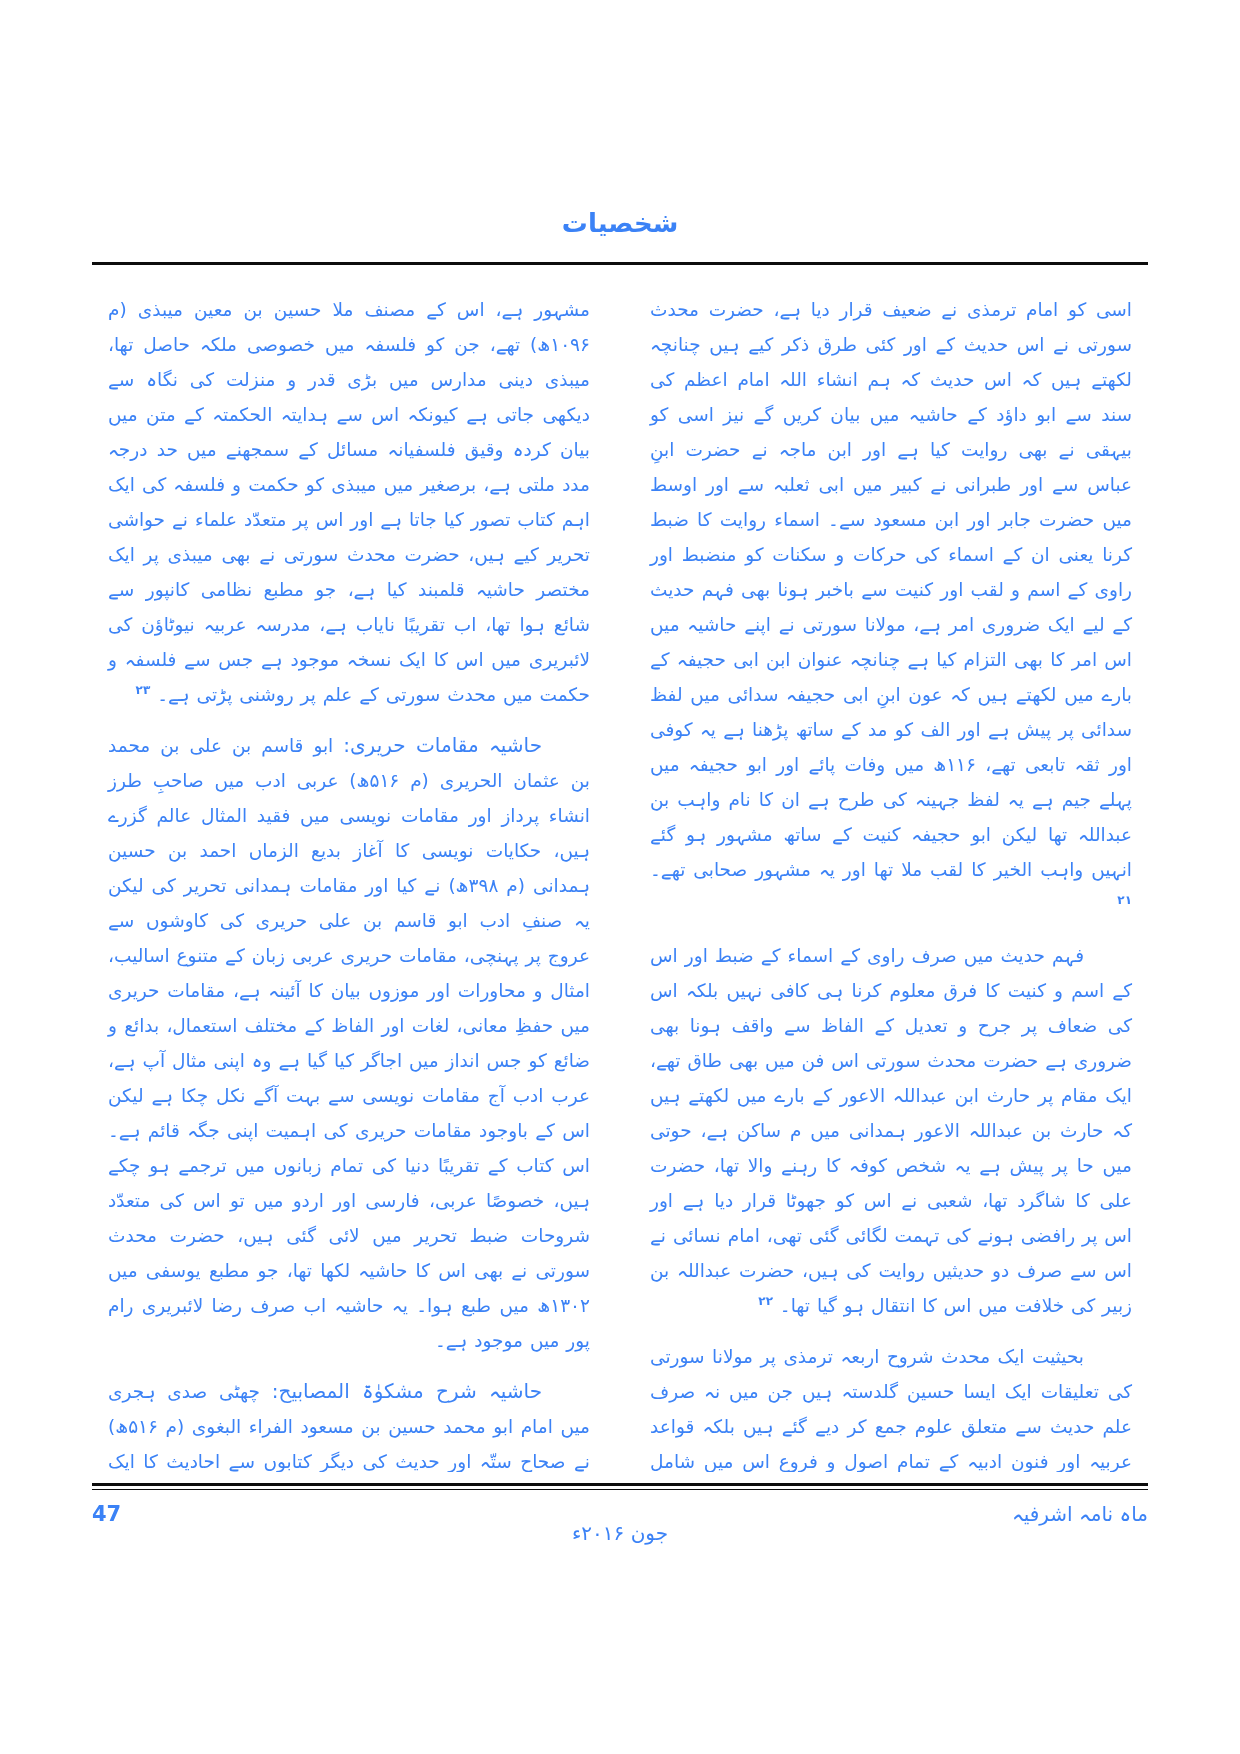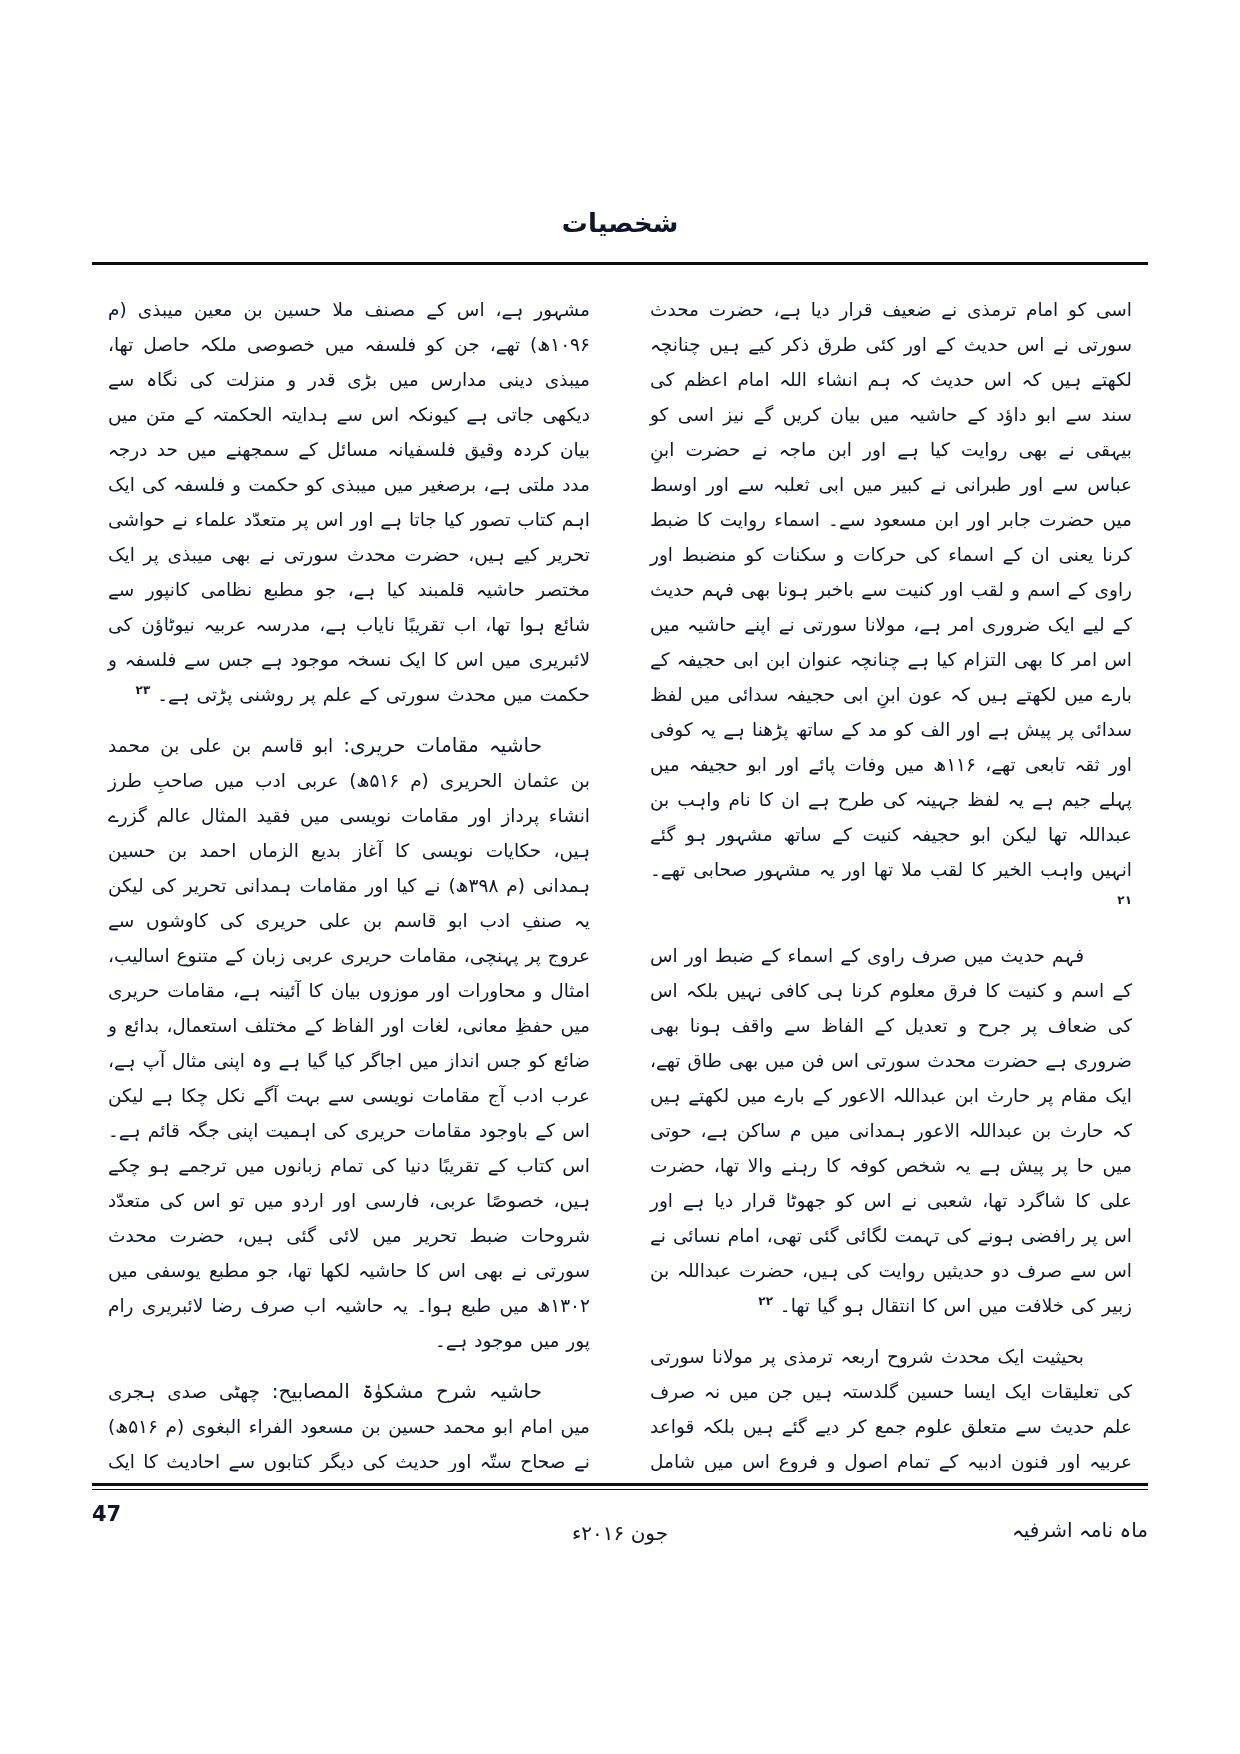--- a/index.html
+++ b/index.html
@@ -6,21 +6,21 @@
     margin: 0;
     padding: 0;
     background: #e8e8e8;
   }
   .page {
     position: relative;
     width: 1240px;
     height: 1754px;
     margin: 0 auto;
     background: #ffffff;
-    color: #0f172a;
+    color: #3b82f6;
     font-family: "DejaVu Sans", sans-serif;
     direction: rtl;
     overflow: hidden;
   }
   .page-header {
     position: absolute;
     top: 208px;
     right: 92px;
     left: 92px;
     text-align: center;
@@ -85,21 +85,21 @@
     position: absolute;
     top: 1502px;
     right: 92px;
     left: 92px;
     height: 40px;
     font-size: 20px;
   }
   .page-footer .magazine {
     position: absolute;
     right: 0;
-    top: 16px;
+    top: 0;
   }
   .page-footer .date {
     position: absolute;
     right: 50%;
     top: 0;
     transform: translateX(50%);
     margin-top: 19px;
   }
   .page-footer .pageno {
     position: absolute;

